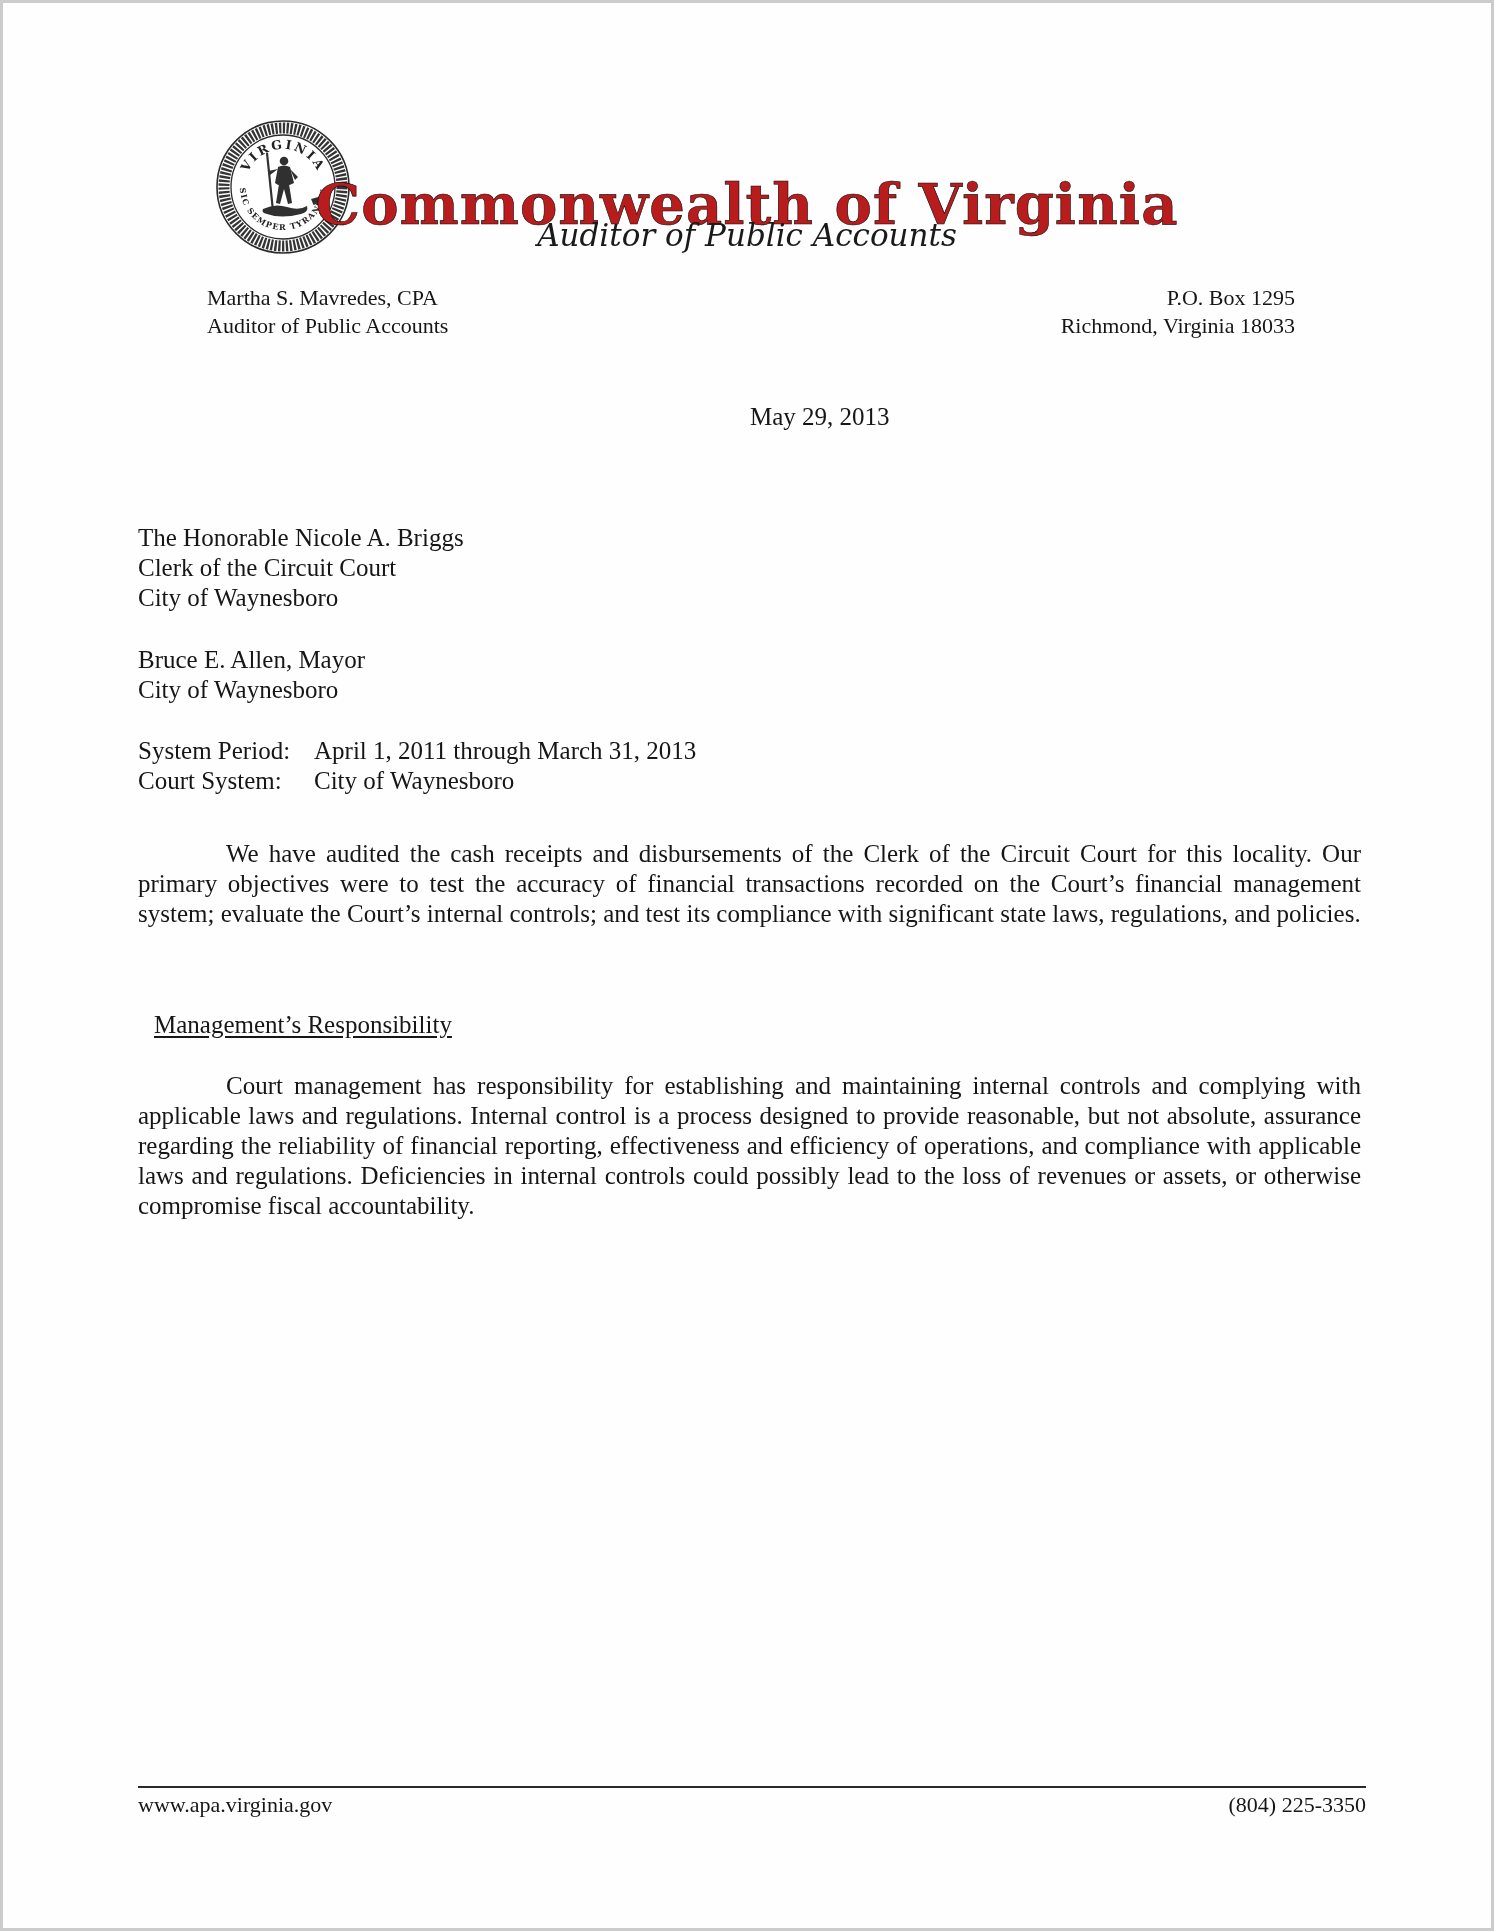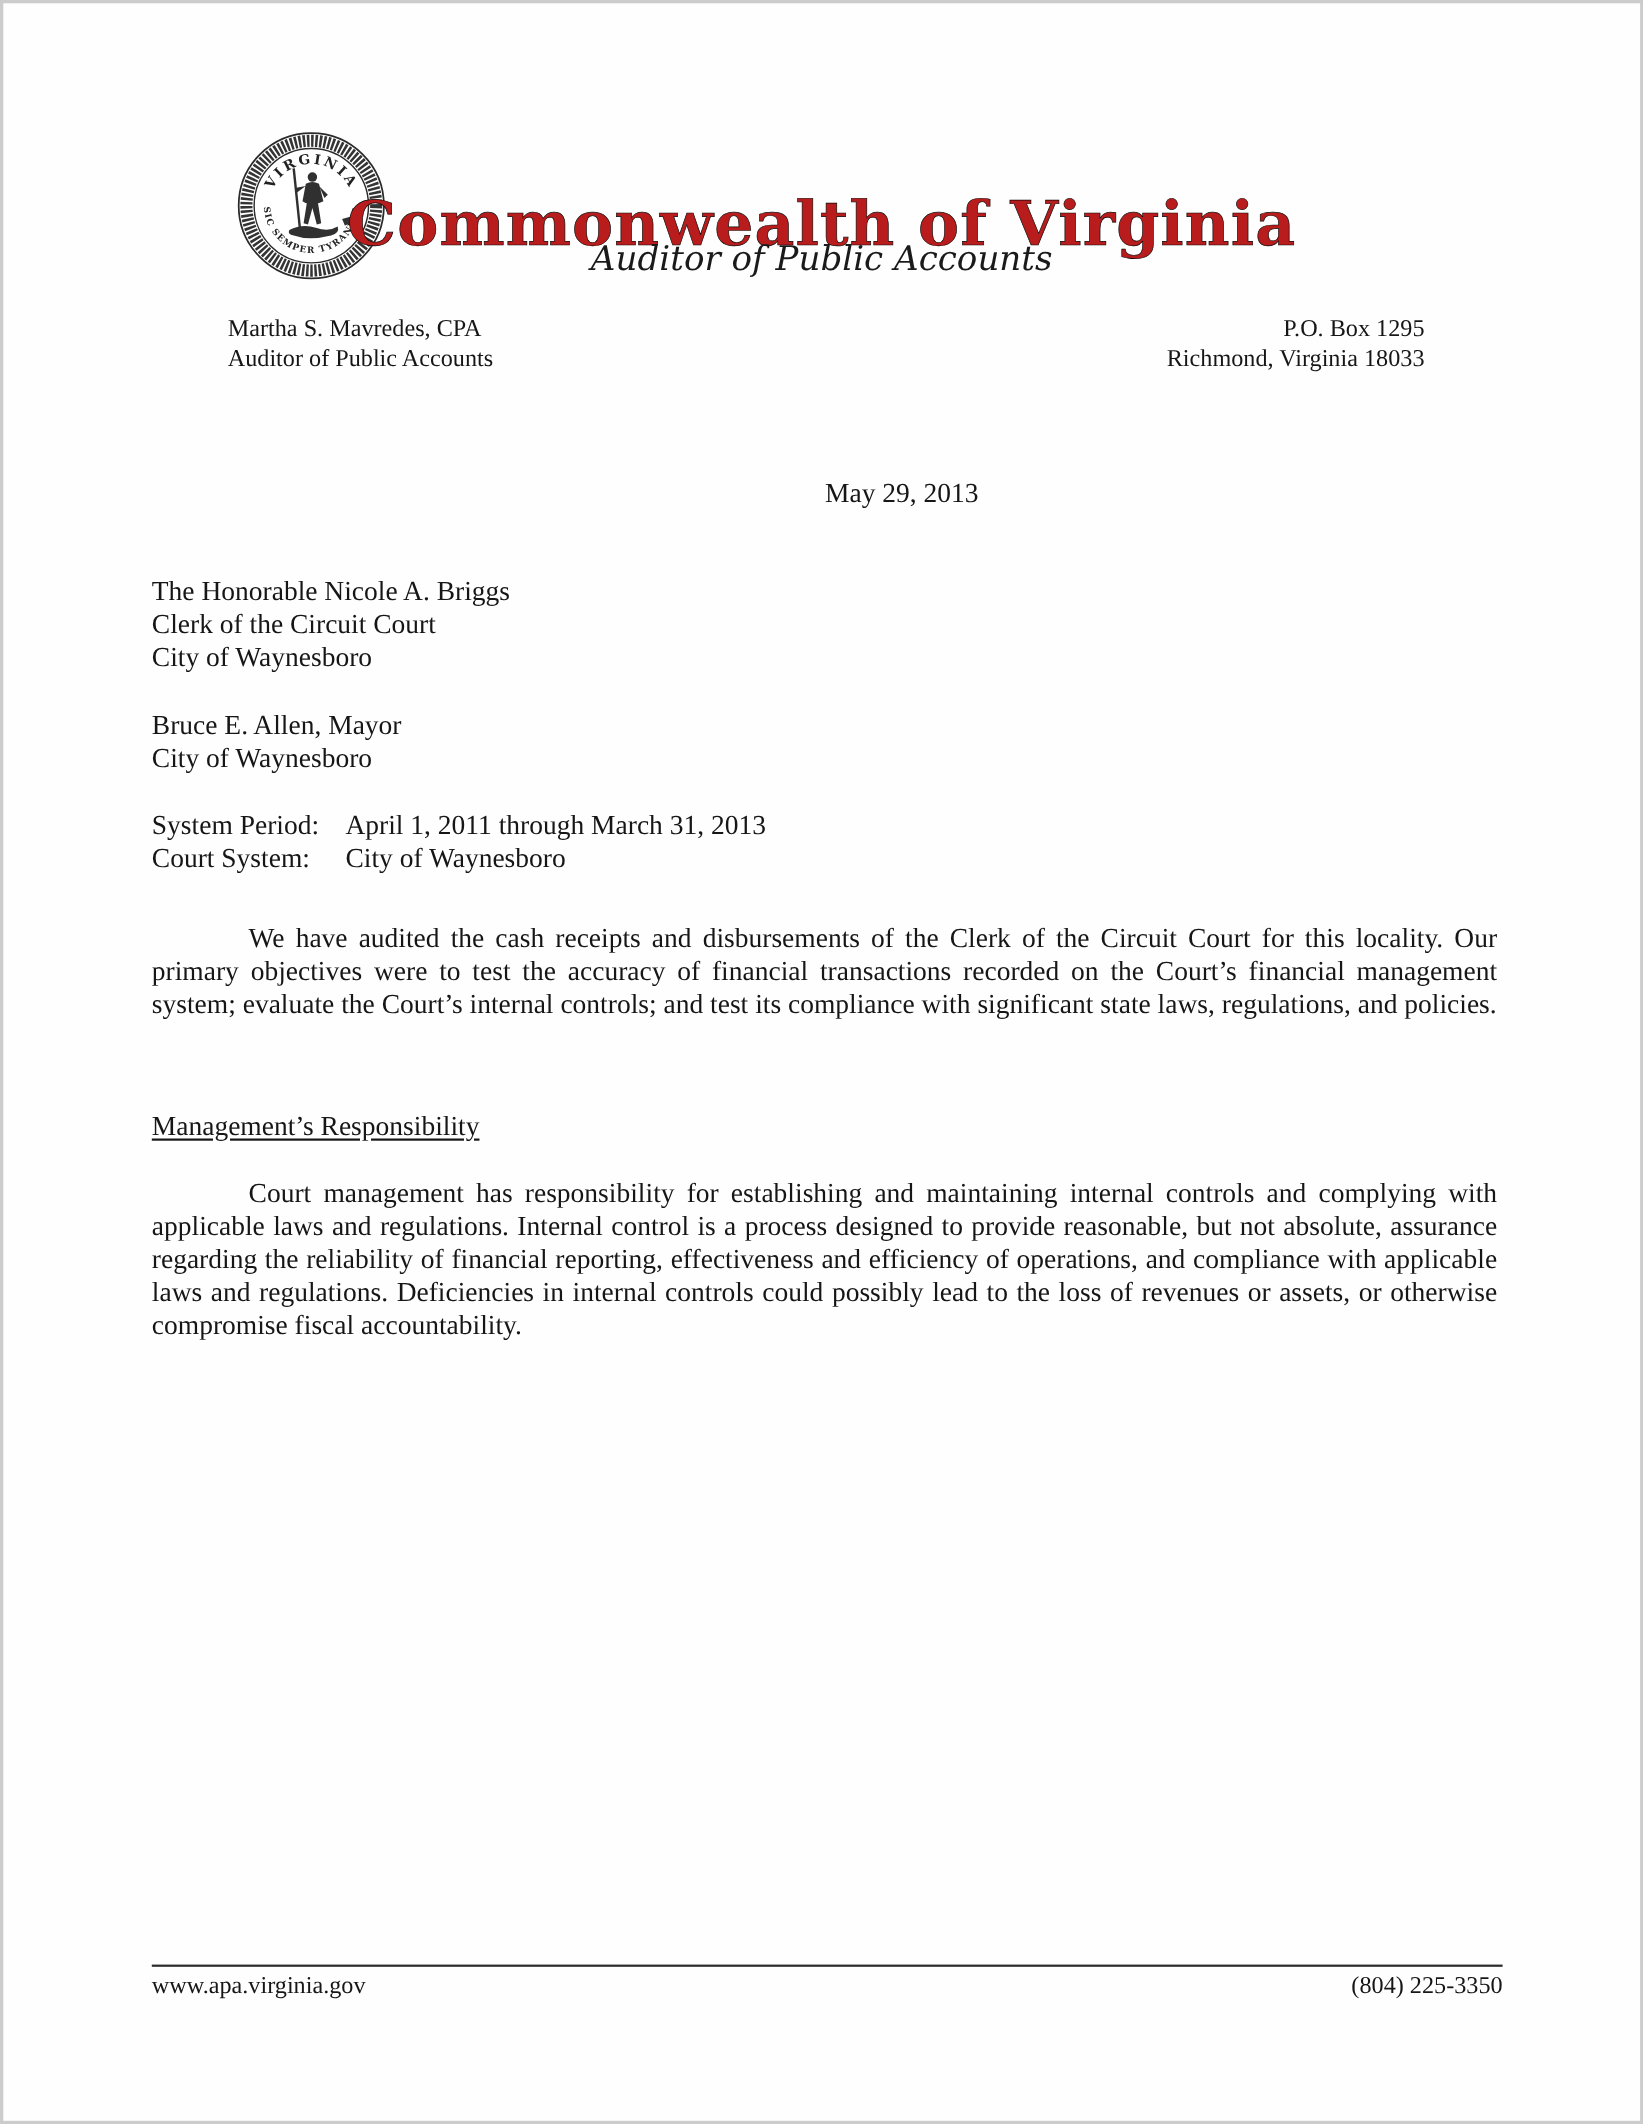--- a/index.html
+++ b/index.html
@@ -59,21 +59,21 @@
     top: 281px;
     font-size: 22px;
     line-height: 28px;
     text-align: right;
   }
 
   
   .date-line {
     position: absolute;
     left: 747px;
-    top: 432px;
+    top: 400px;
     font-size: 25px;
   }
   .recipient-primary {
     position: absolute;
     left: 135px;
     top: 520px;
     font-size: 25px;
     line-height: 30px;
   }
   .recipient-secondary {
@@ -98,21 +98,21 @@
     width: 1223px;
     font-size: 25px;
     line-height: 30px;
     text-align: justify;
     text-indent: 88px;
     margin: 0;
   }
   .para-intro { top: 836px; }
   .section-heading {
     position: absolute;
-    left: 135px;
+    left: 151px;
     top: 1008px;
     font-size: 25px;
     font-weight: normal;
     margin: 0;
     text-decoration: underline;
     text-underline-offset: 3px;
   }
   .para-management { top: 1068px; }
 
   

